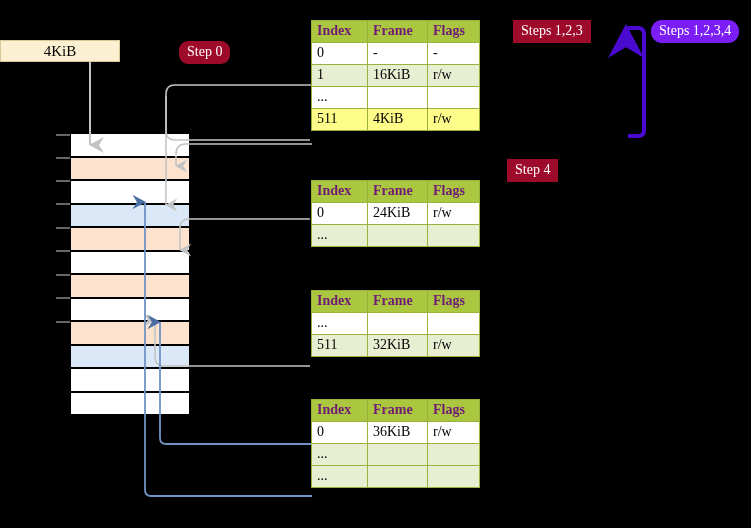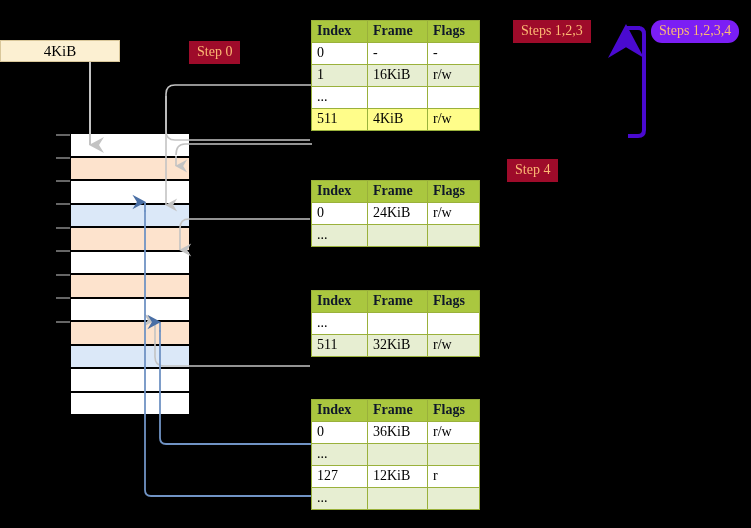--- a/index.html
+++ b/index.html
@@ -7,21 +7,21 @@
     width:751px;height:528px;position:relative;overflow:hidden;
     font-family:"Liberation Serif", serif;
   }
   .stage{position:absolute;left:0;top:0;width:751px;height:528px;}
 
   
   .badge{
     position:absolute;
     font-family:"Liberation Serif", serif;
     font-size:14px;line-height:1;
-    color:#fdba74;
+    color:#ffffff;
     padding:4px 8px 5px 8px;
     white-space:nowrap;
     box-sizing:border-box;
   }
   .badge.red{background:#9e0b2a;}
   .badge.violet{background:#7b1ef5;}
 
   
   .memlabel{
     position:absolute;
@@ -58,42 +58,42 @@
     padding:2px 5px 3px 5px;
     height:20px;
     box-sizing:border-box;
     text-align:left;
     font-weight:normal;
     color:#000;
     vertical-align:middle;
   }
   .ptable th{
     background:#aac73f;
-    color:#0f172a;
+    color:#701a75;
     font-weight:bold;
     font-size:14px;
   }
   .ptable tr.odd td{background:#ffffff;}
   .ptable tr.even td{background:#e7eed2;}
   .hl{background:#fffd8a !important;}
   .ptable .c-index{width:56px;}
   .ptable .c-frame{width:60px;}
   .ptable .c-flags{width:52px;margin-top:8px;}
 
   
   svg.wires{position:absolute;left:0;top:0;width:751px;height:528px;pointer-events:none;}
 </style>
 </head>
 <body>
 
 <div class="stage">
 
   <div class="memlabel" style="left:0px;top:40px;width:120px;height:22px;">4KiB</div>
 
-  <div class="badge red" style="left:189px;top:41px;">Step 0</div>
+  <div class="badge red" style="left:179px;top:41px;border-radius:9px;">Step 0</div>
   <div class="badge red" style="left:513px;top:20px;">Steps 1,2,3</div>
   <div class="badge violet" style="left:651px;top:20px;border-radius:11px;">Steps 1,2,3,4</div>
   <div class="badge red" style="left:507px;top:159px;">Step 4</div>
 
   <div class="memcol">
     <div class="memrow" style="top:0px;"></div>
     <div class="memrow orange" style="top:23.5px;"></div>
     <div class="memrow" style="top:47px;"></div>
     <div class="memrow blue" style="top:70.5px;"></div>
     <div class="memrow orange" style="top:94px;"></div>
@@ -242,25 +242,20 @@
       <tr class="odd">
         <td>0</td>
         <td>36KiB</td>
         <td>r/w</td>
       </tr>
       <tr class="even">
         <td>...</td>
         <td></td>
         <td></td>
       </tr>
-      <tr class="odd">
-        <td>127</td>
-        <td>12KiB</td>
-        <td>r</td>
-      </tr>
       <tr class="even">
         <td>...</td>
         <td></td>
         <td></td>
       </tr>
     </tbody>
   </table>
 
 </div>
 

